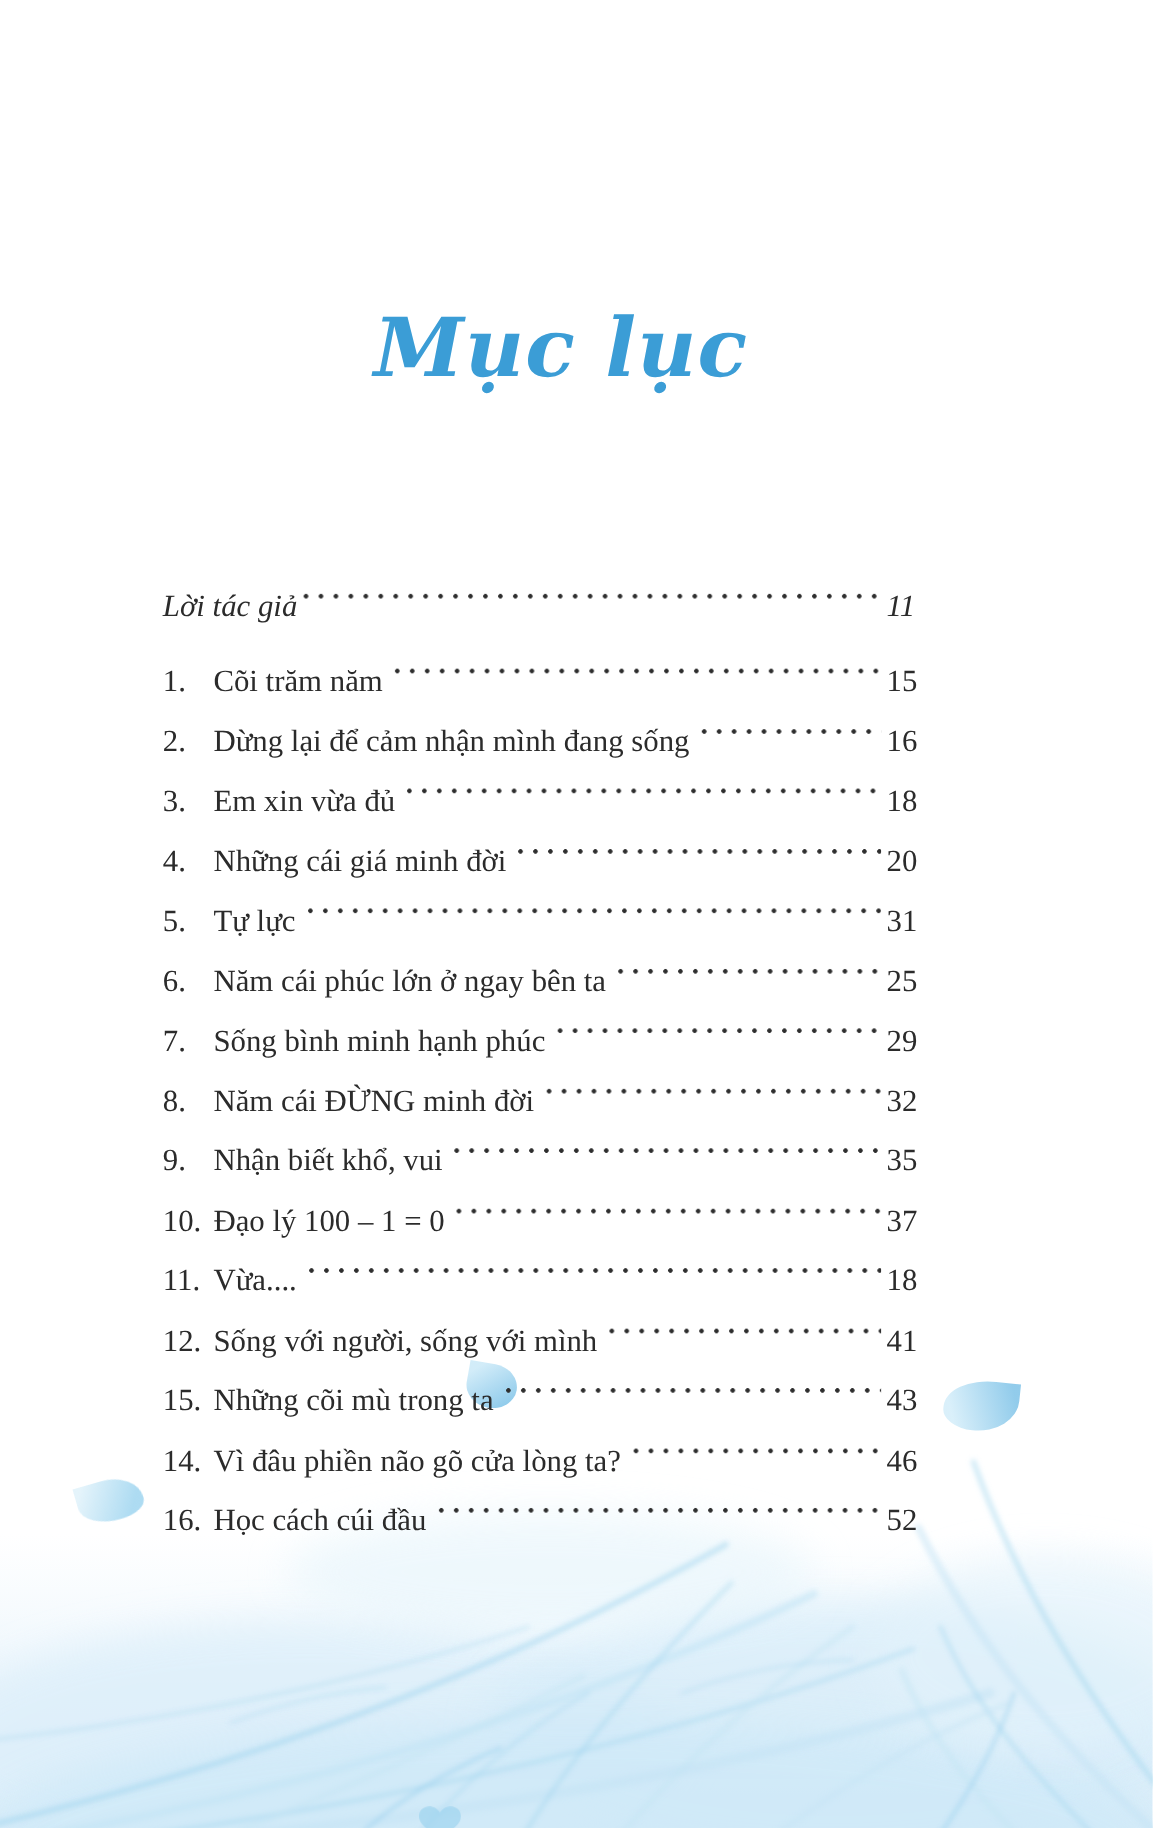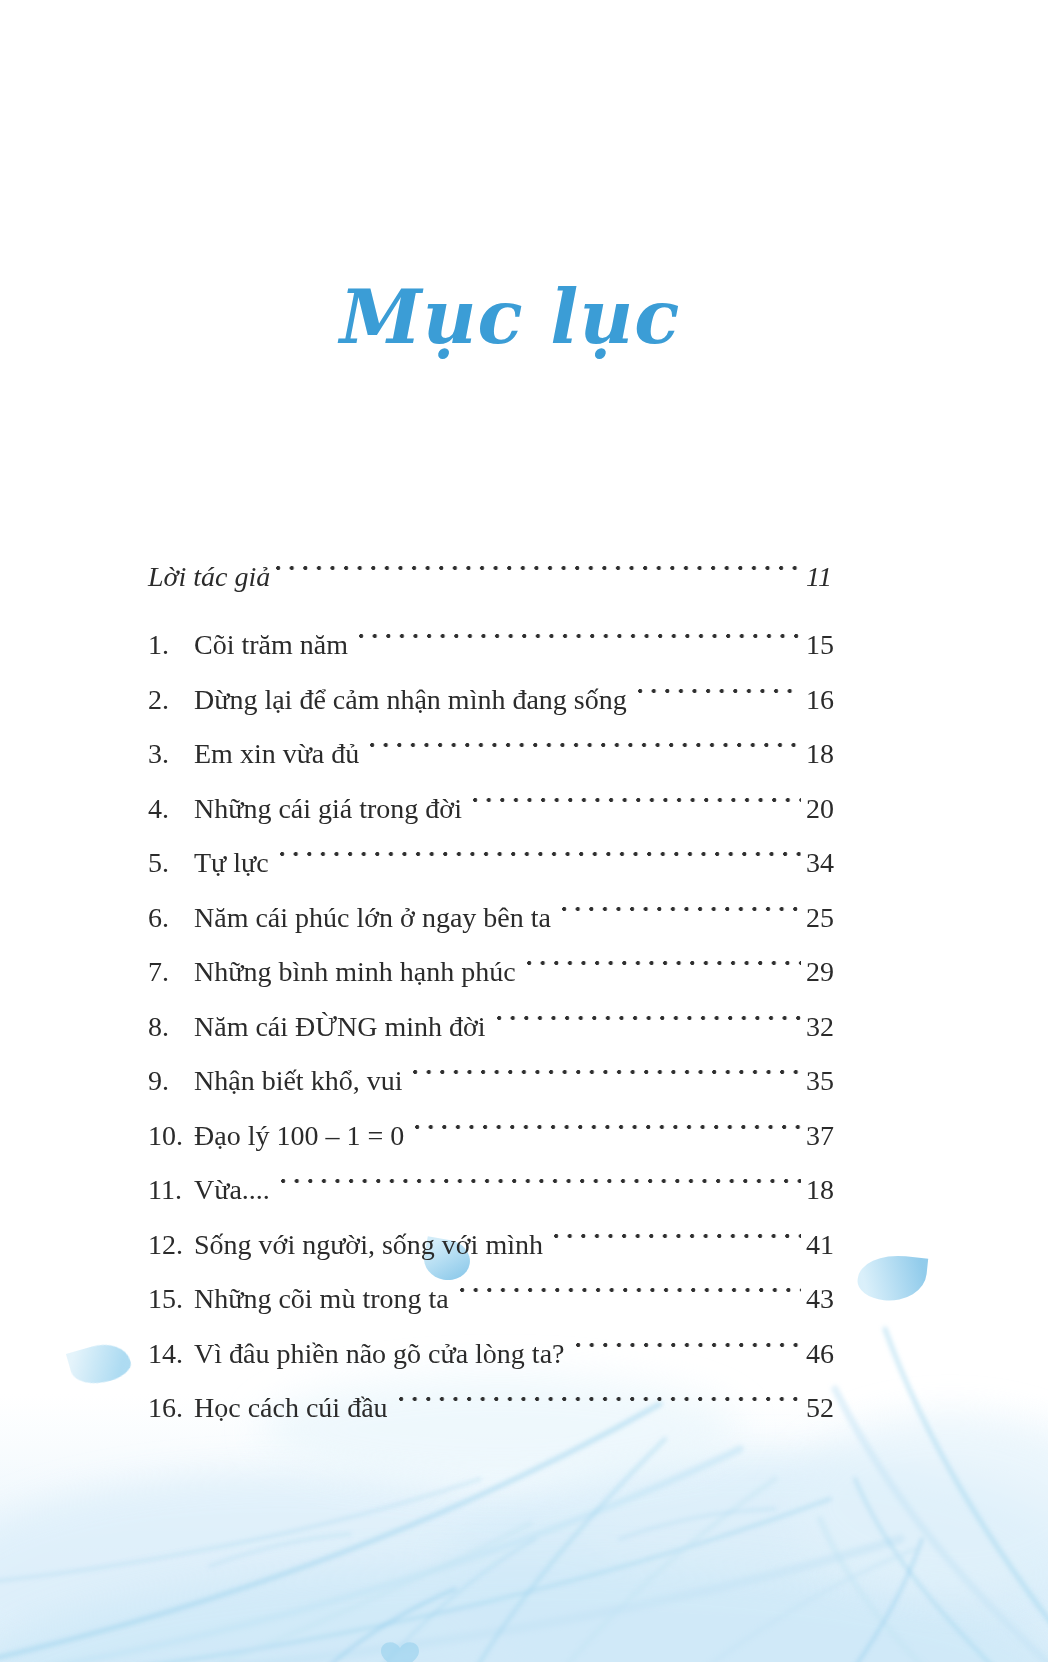--- a/index.html
+++ b/index.html
@@ -24,21 +24,21 @@
     font-family: "DejaVu Serif", serif;
     font-style: italic;
     font-weight: 700;
     font-size: 74px;
     line-height: 1;
     letter-spacing: 1px;
     color: var(--title-blue, #3b9dd6);
   }
   .toc {
     position: absolute;
-    top: 519px;
+    top: 493px;
     left: 148px;
     width: 692px;
     z-index: 3;
   }
   .toc-row {
     display: flex;
     align-items: baseline;
     height: 54.5px;
     font-size: 28px;
     line-height: 54.5px;
@@ -135,39 +135,39 @@
           <span class="page-num">16</span>
         </div>
         <div class="toc-row">
           <span class="num">3.</span>
           <span class="title">Em xin vừa đủ</span>
           <span class="dots"></span>
           <span class="page-num">18</span>
         </div>
         <div class="toc-row">
           <span class="num">4.</span>
-          <span class="title">Những cái giá trong đời</span>
+          <span class="title">Những cái giá minh đời</span>
           <span class="dots"></span>
           <span class="page-num">20</span>
         </div>
         <div class="toc-row">
           <span class="num">5.</span>
           <span class="title">Tự lực</span>
           <span class="dots"></span>
-          <span class="page-num">34</span>
+          <span class="page-num">31</span>
         </div>
         <div class="toc-row">
           <span class="num">6.</span>
           <span class="title">Năm cái phúc lớn ở ngay bên ta</span>
           <span class="dots"></span>
           <span class="page-num">25</span>
         </div>
         <div class="toc-row">
           <span class="num">7.</span>
-          <span class="title">Những bình minh hạnh phúc</span>
+          <span class="title">Sống bình minh hạnh phúc</span>
           <span class="dots"></span>
           <span class="page-num">29</span>
         </div>
         <div class="toc-row">
           <span class="num">8.</span>
           <span class="title">Năm cái ĐỪNG minh đời</span>
           <span class="dots"></span>
           <span class="page-num">32</span>
         </div>
         <div class="toc-row">

